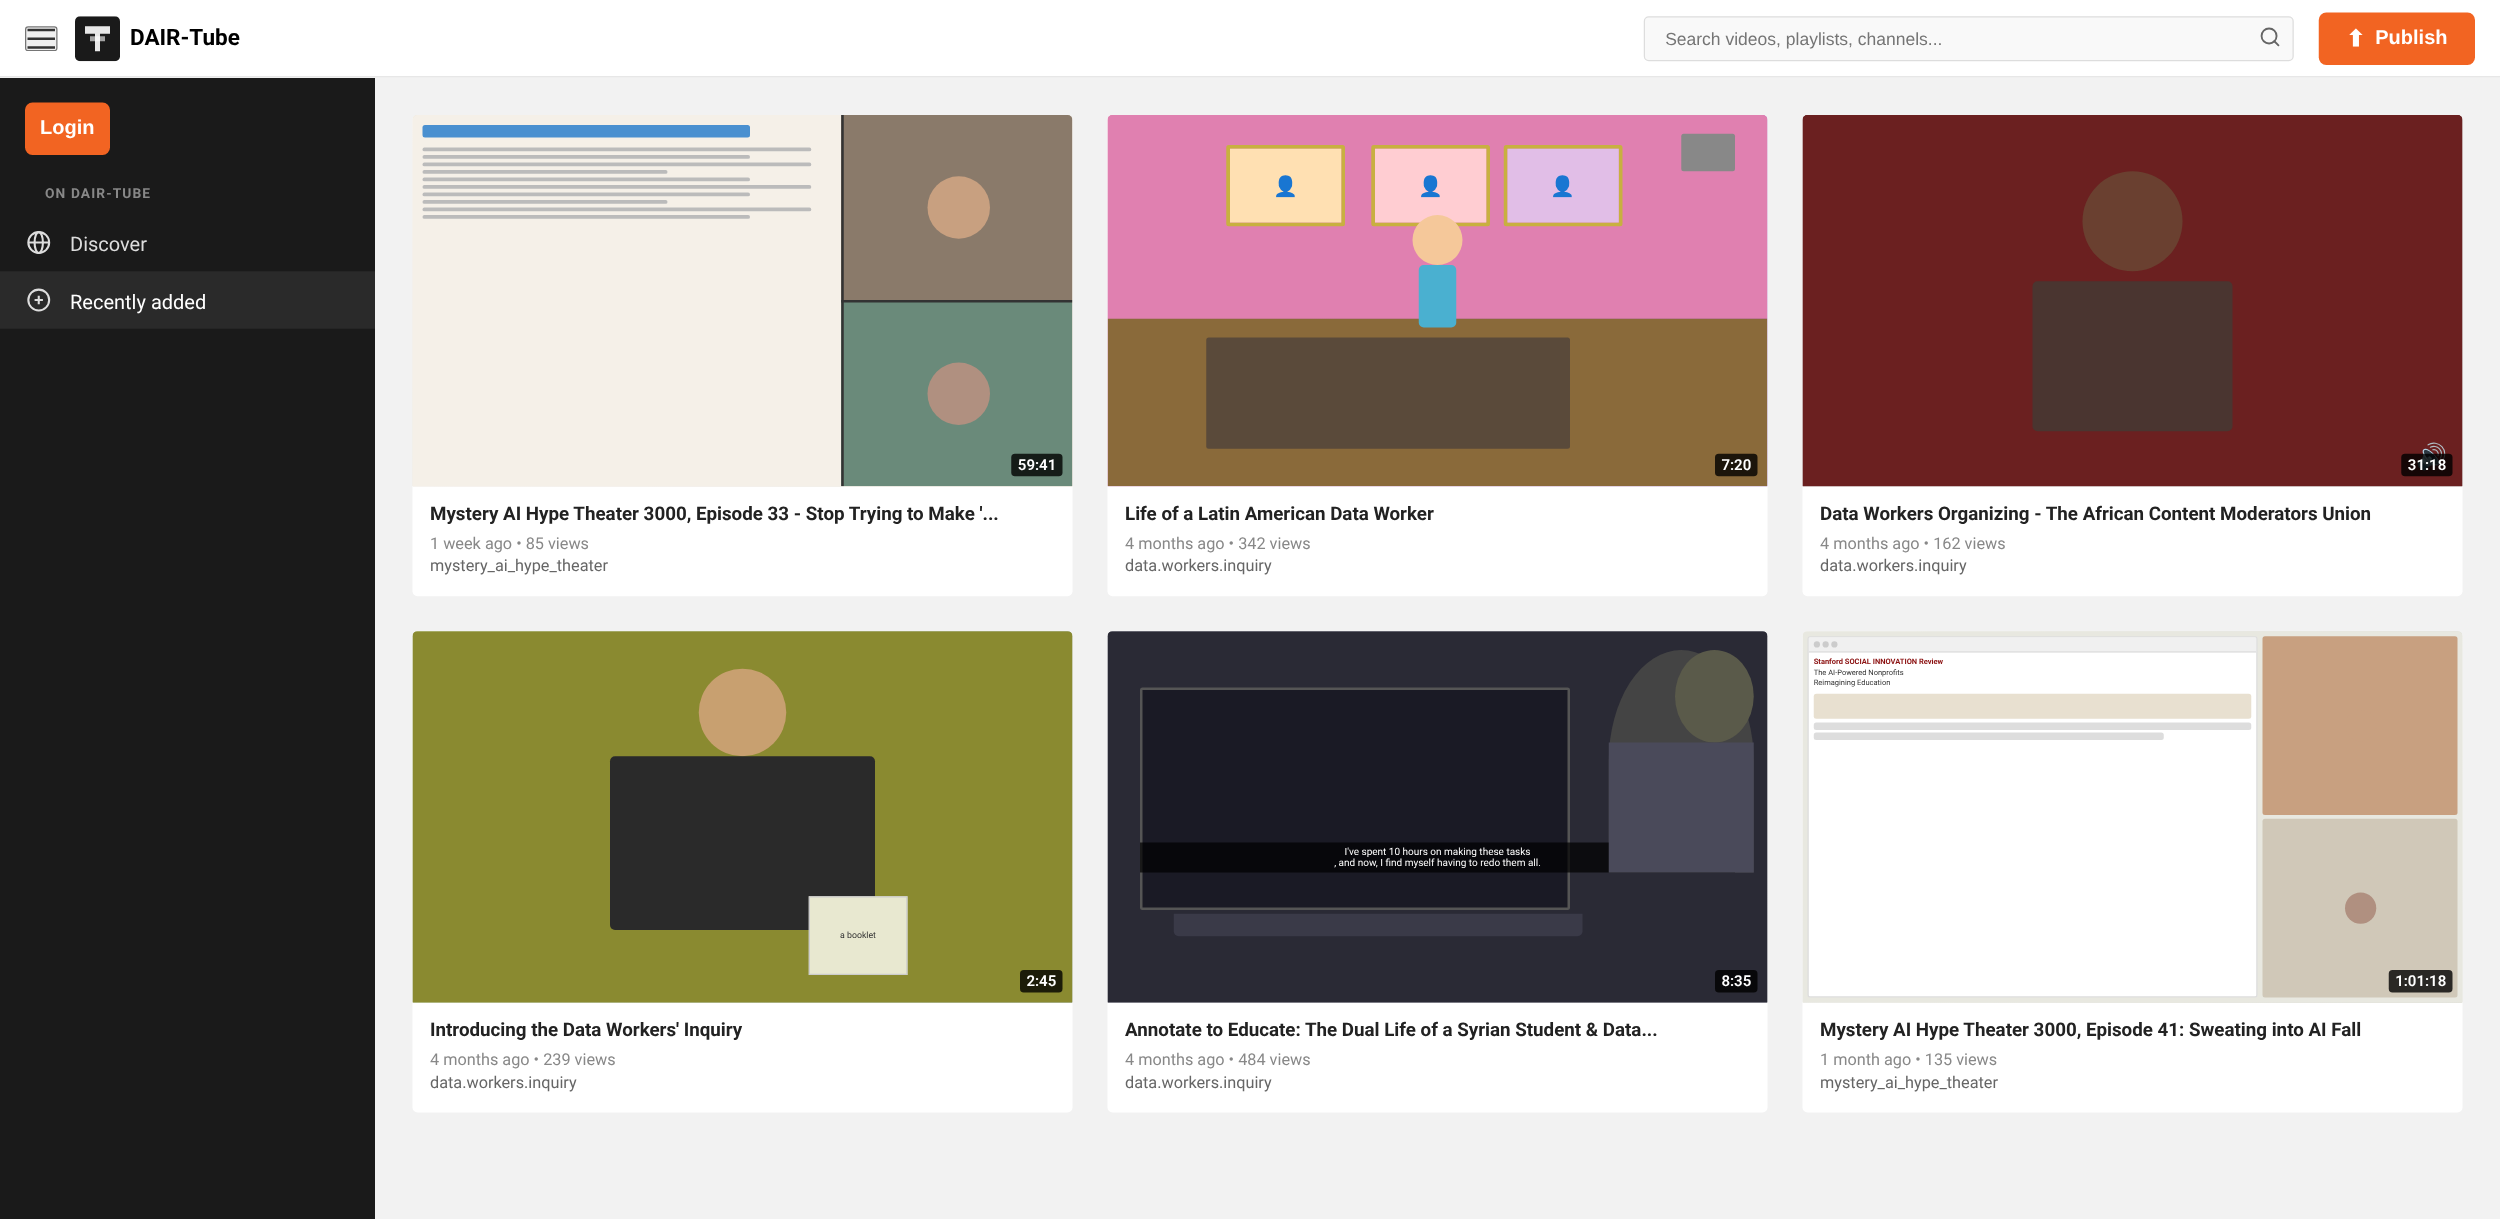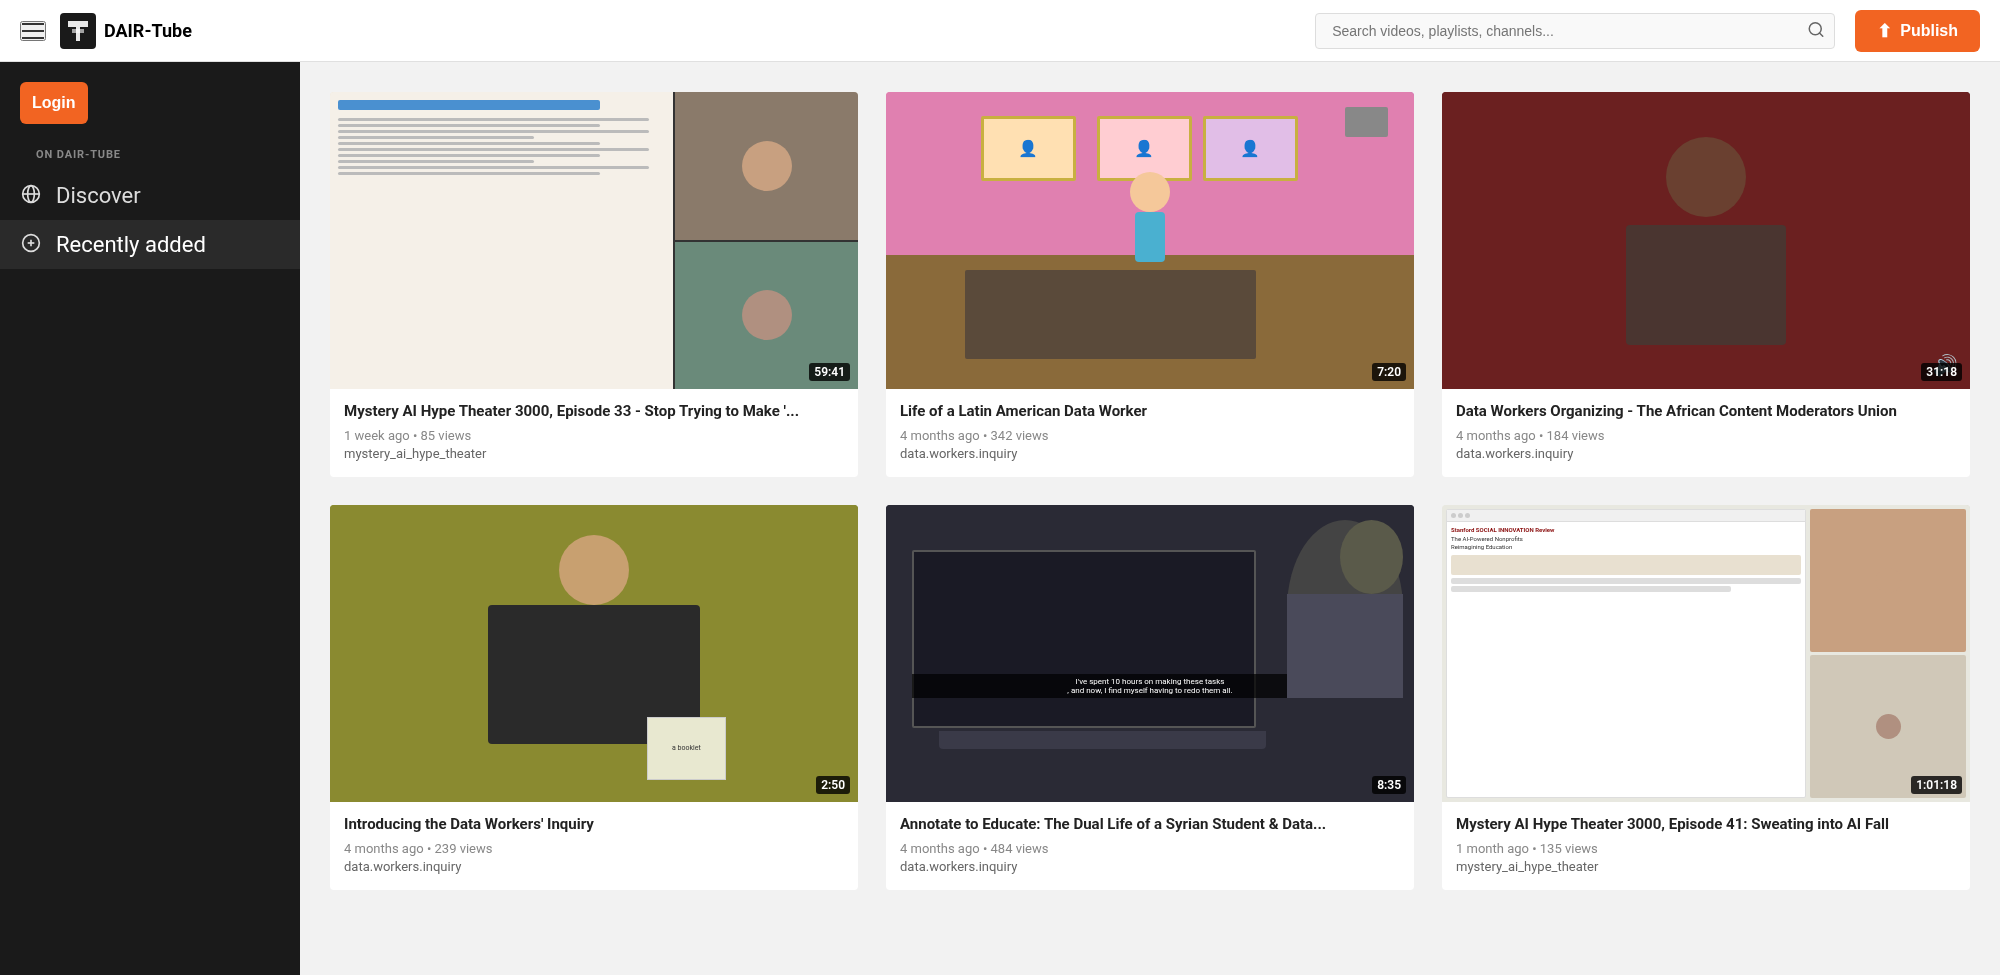--- a/index.html
+++ b/index.html
@@ -53,23 +53,23 @@
       display: block; margin: 0 20px 24px;
       background: #f26422; color: #fff; border: none; border-radius: 6px;
       padding: 12px; font-size: 16px; font-weight: 600; cursor: pointer;
       text-align: center;
     }
     .sidebar-section-label {
       font-size: 11px; color: #888; font-weight: 700; letter-spacing: 0.08em;
       padding: 0 36px 10px; text-transform: uppercase;
     }
     .sidebar-item {
-      display: flex; align-items: flex-start; gap: 14px;
+      display: flex; align-items: flex-end; gap: 14px;
       padding: 12px 20px; cursor: pointer; color: #ddd;
-      font-size: 22px; transition: background 0.15s;
+      font-size: 16px; transition: background 0.15s;
     }
     .sidebar-item.active { color: #fff; background: #2a2a2a; }
     .sidebar-item-icon { width: 22px; height: 22px; display: flex; align-items: center; justify-content: center; flex-shrink: 0; }
 
     
     .main { margin-left: 300px; padding: 30px; flex: 1; }
 
     
     .video-grid { display: grid; grid-template-columns: repeat(3, 1fr); gap: 28px; }
 
@@ -294,38 +294,38 @@
                 <div style="width:160px;height:120px;background:#4a3530;border-radius:4px;"></div>
               </div>
             </div>
             <span class="speaker-icon">🔊</span>
           </div>
           <span class="video-duration">31:18</span>
         </div>
         <div class="video-info">
           <div class="video-title">Data Workers Organizing - The African Content Moderators Union</div>
           <div class="video-meta">
-            <span>4 months ago</span> • <span>184 views</span>
+            <span>4 months ago</span> • <span>162 views</span>
           </div>
           <div class="video-channel">data.workers.inquiry</div>
         </div>
       </div>
 
       <div class="video-card">
         <div class="video-thumb thumb-4">
           <div class="video-thumb-inner">
             <div class="thumb-4-content">
               <div class="person4">
                 <div class="p4-head"></div>
                 <div class="p4-body"></div>
                 <div class="booklet">a booklet</div>
               </div>
             </div>
           </div>
-          <span class="video-duration">2:50</span>
+          <span class="video-duration">2:45</span>
         </div>
         <div class="video-info">
           <div class="video-title">Introducing the Data Workers' Inquiry</div>
           <div class="video-meta">
             <span>4 months ago</span> • <span>239 views</span>
           </div>
           <div class="video-channel">data.workers.inquiry</div>
         </div>
       </div>
 

